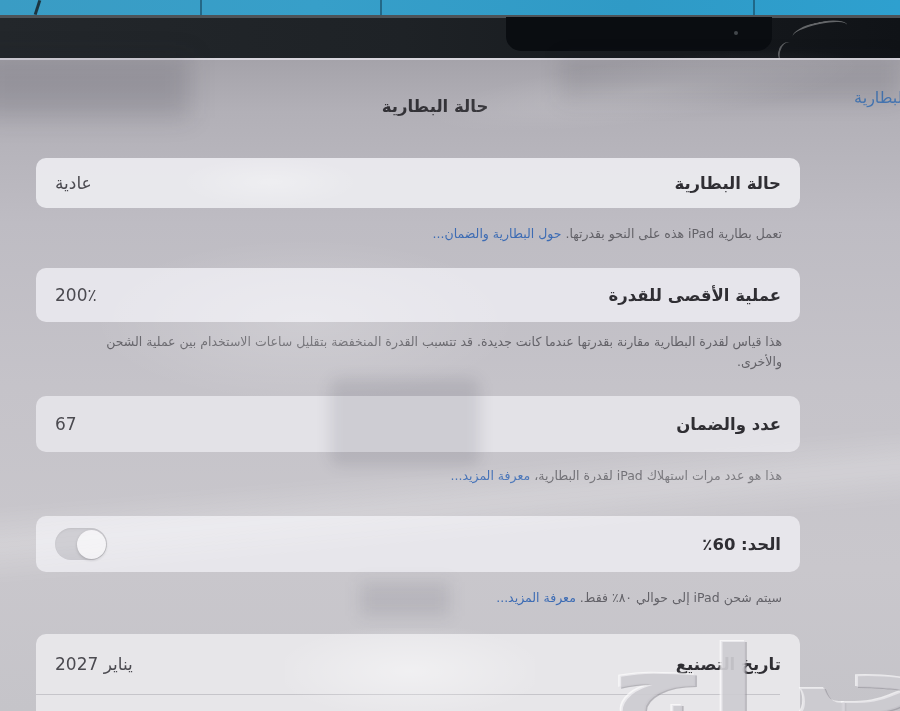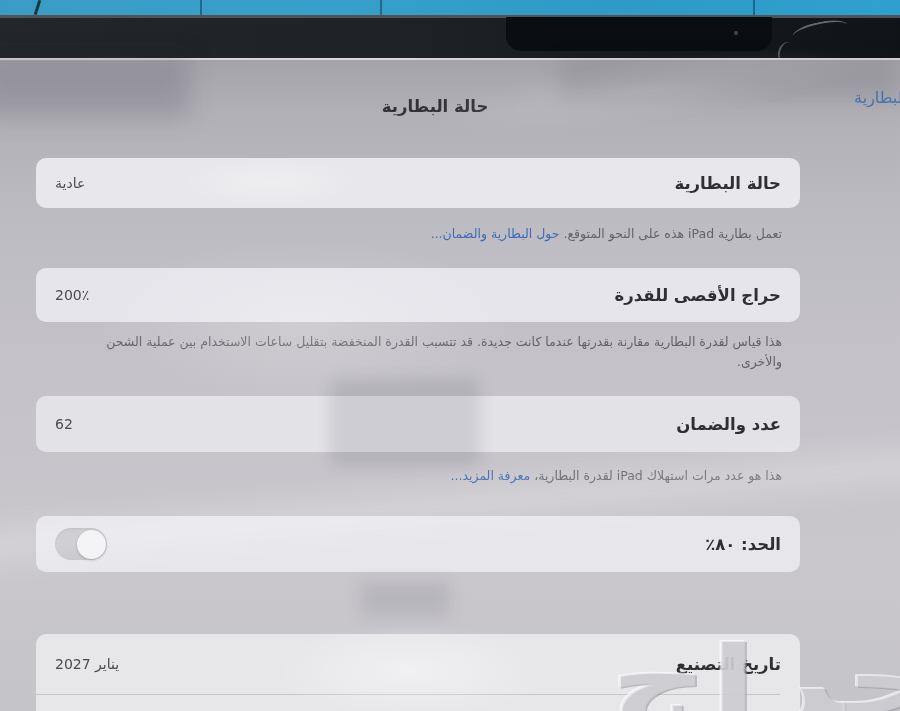--- a/index.html
+++ b/index.html
@@ -35,21 +35,21 @@
     border-top:2px solid rgba(219,217,224,0.85);
     background:linear-gradient(180deg,#a5a3aa 0%,#b2b0b7 8%,#bebcc3 25%,#c5c3c9 50%,#c9c7cc 78%,#c5c4c9 100%); }
 
   .back { position:absolute; top:28px; right:-7px; font-size:16px; color:#4678b6; white-space:nowrap; }
   .title { position:absolute; top:37px; left:0; right:30px; text-align:center;
     font-size:16.5px; font-weight:700; color:#333237; }
 
   .card { position:absolute; left:36px; right:100px; border-radius:10px;
     display:flex; align-items:center; justify-content:space-between; padding:0 19px; }
   .label { font-size:16.5px; font-weight:700; color:#2f2e33; }
-  .value { font-size:14px; font-weight:400; color:#4b4a50; }
+  .value { font-size:17px; font-weight:400; color:#4b4a50; }
 
   .card.c1 { top:98px;  height:50px; background:rgba(236,235,240,0.92); }
   .card.c2 { top:208px; height:54px; background:rgba(234,233,238,0.90); }
   .card.c3 { top:336px; height:56px; background:rgba(231,230,235,0.88); }
   .card.c4 { top:456px; height:56px; background:rgba(234,233,238,0.90); }
   .card.c5 { top:574px; height:140px; background:rgba(233,232,236,0.92);
     align-items:flex-start; padding:0; display:block; }
   .c5-row { height:60px; display:flex; align-items:center; justify-content:space-between; padding:0 19px; }
   .divider { position:absolute; top:60px; right:20px; left:0; height:1px; background:#c6c5ca; }
 
@@ -113,44 +113,47 @@
   <div class="screen" dir="rtl">
 
     <div class="back">البطارية</div>
     <div class="title">حالة البطارية</div>
 
     <div class="card c1">
       <span class="label">حالة البطارية</span>
       <span class="value">عادية</span>
     </div>
     <div class="foot f1">
-      <span>تعمل بطارية iPad هذه على النحو المتوقع. </span><span class="link">حول البطارية والضمان...</span>
+      <span>تعمل بطارية iPad هذه على النحو بقدرتها. </span><span class="link">حول البطارية والضمان...</span>
     </div>
 
     <div class="card c2">
-      <span class="label">حراج الأقصى للقدرة</span>
+      <span class="label">عملية الأقصى للقدرة</span>
       <span class="value">200٪</span>
     </div>
     <div class="foot f2">
       <span>هذا قياس لقدرة البطارية مقارنة بقدرتها عندما كانت جديدة. قد تتسبب القدرة المنخفضة بتقليل ساعات الاستخدام بين عملية الشحن والأخرى.</span>
     </div>
 
     <div class="card c3">
       <span class="label">عدد والضمان</span>
-      <span class="value">62</span>
+      <span class="value">67</span>
     </div>
     <div class="foot f3">
       <span>هذا هو عدد مرات استهلاك iPad لقدرة البطارية، </span><span class="link">معرفة المزيد...</span>
     </div>
 
     <div class="card c4">
-      <span class="label">الحد: ٨٠٪</span>
+      <span class="label">الحد: 60٪</span>
       <div class="toggle">
         <div class="knob"></div>
       </div>
+    </div>
+    <div class="foot f4">
+      <span>سيتم شحن iPad إلى حوالي ٨٠٪ فقط. </span><span class="link">معرفة المزيد...</span>
     </div>
 
     <div class="card c5">
       <div class="c5-row">
         <span class="label">تاريخ التصنيع</span>
         <span class="value">يناير 2027</span>
       </div>
       <div class="divider"></div>
     </div>
 

